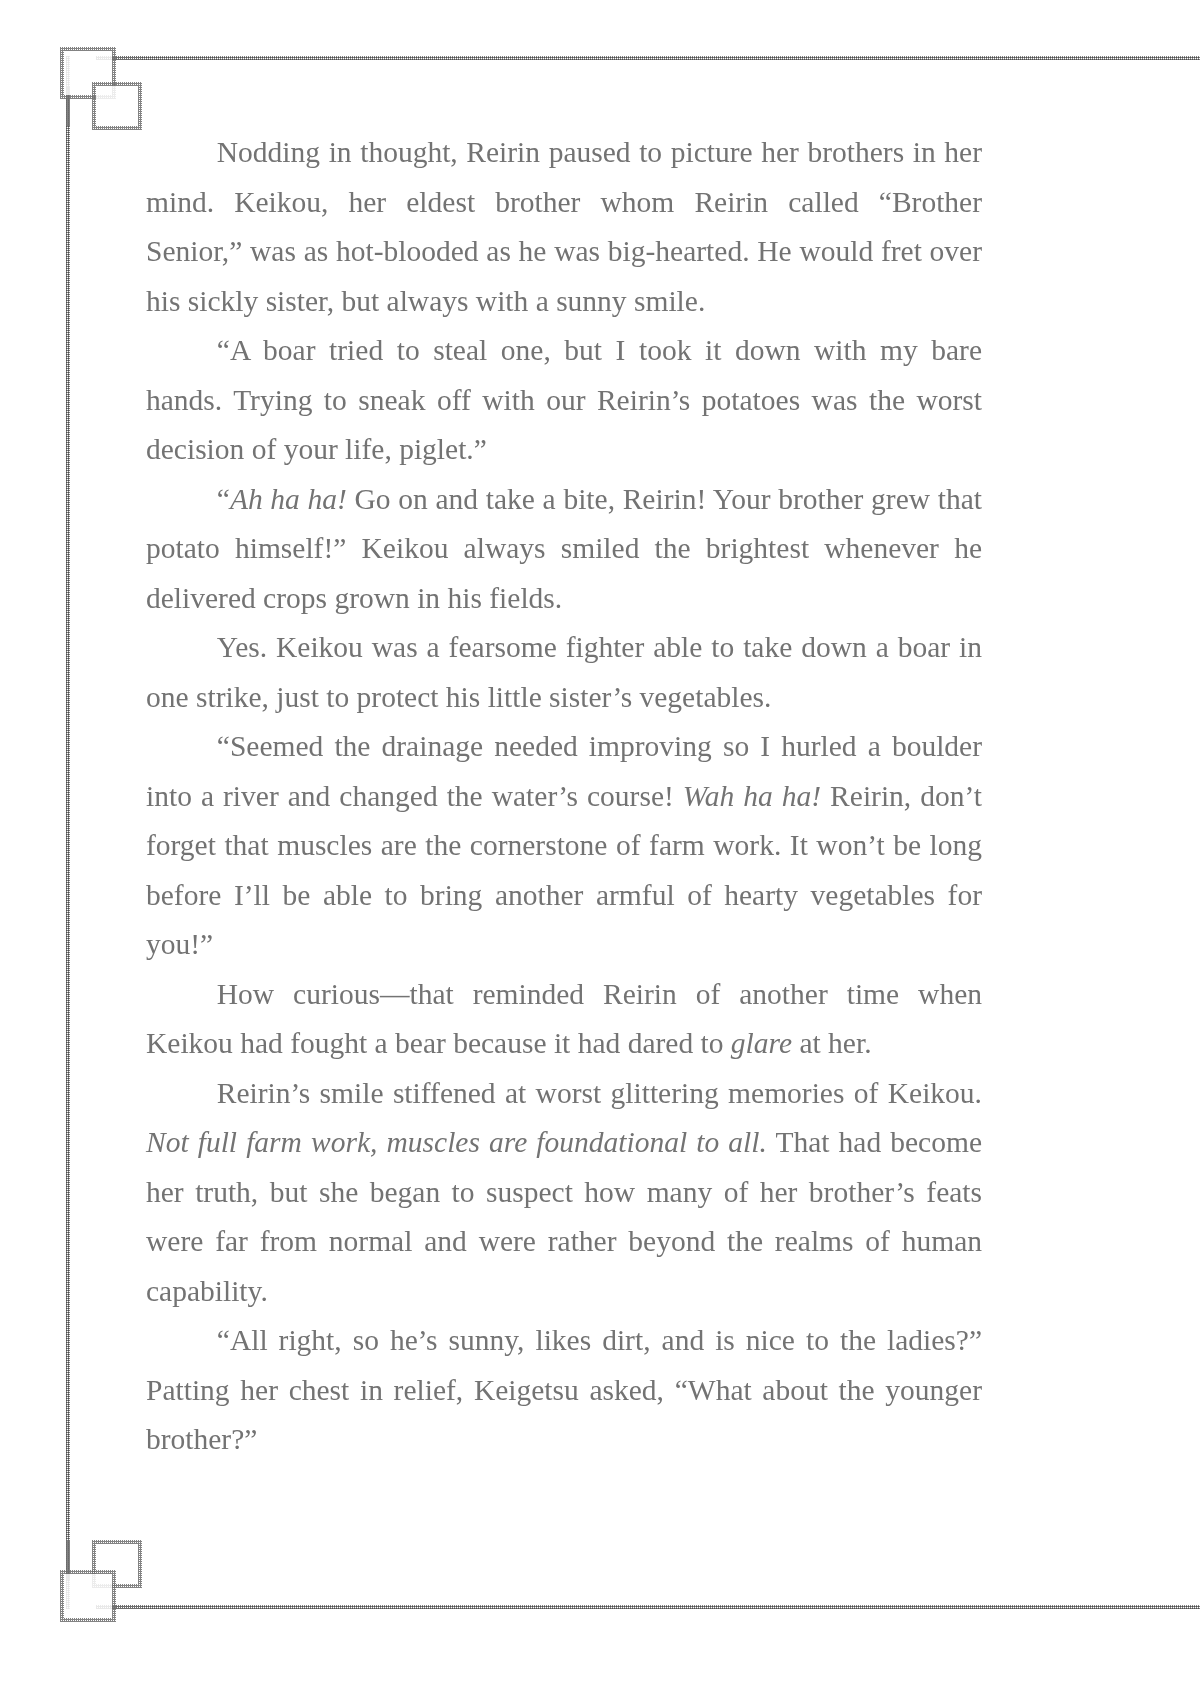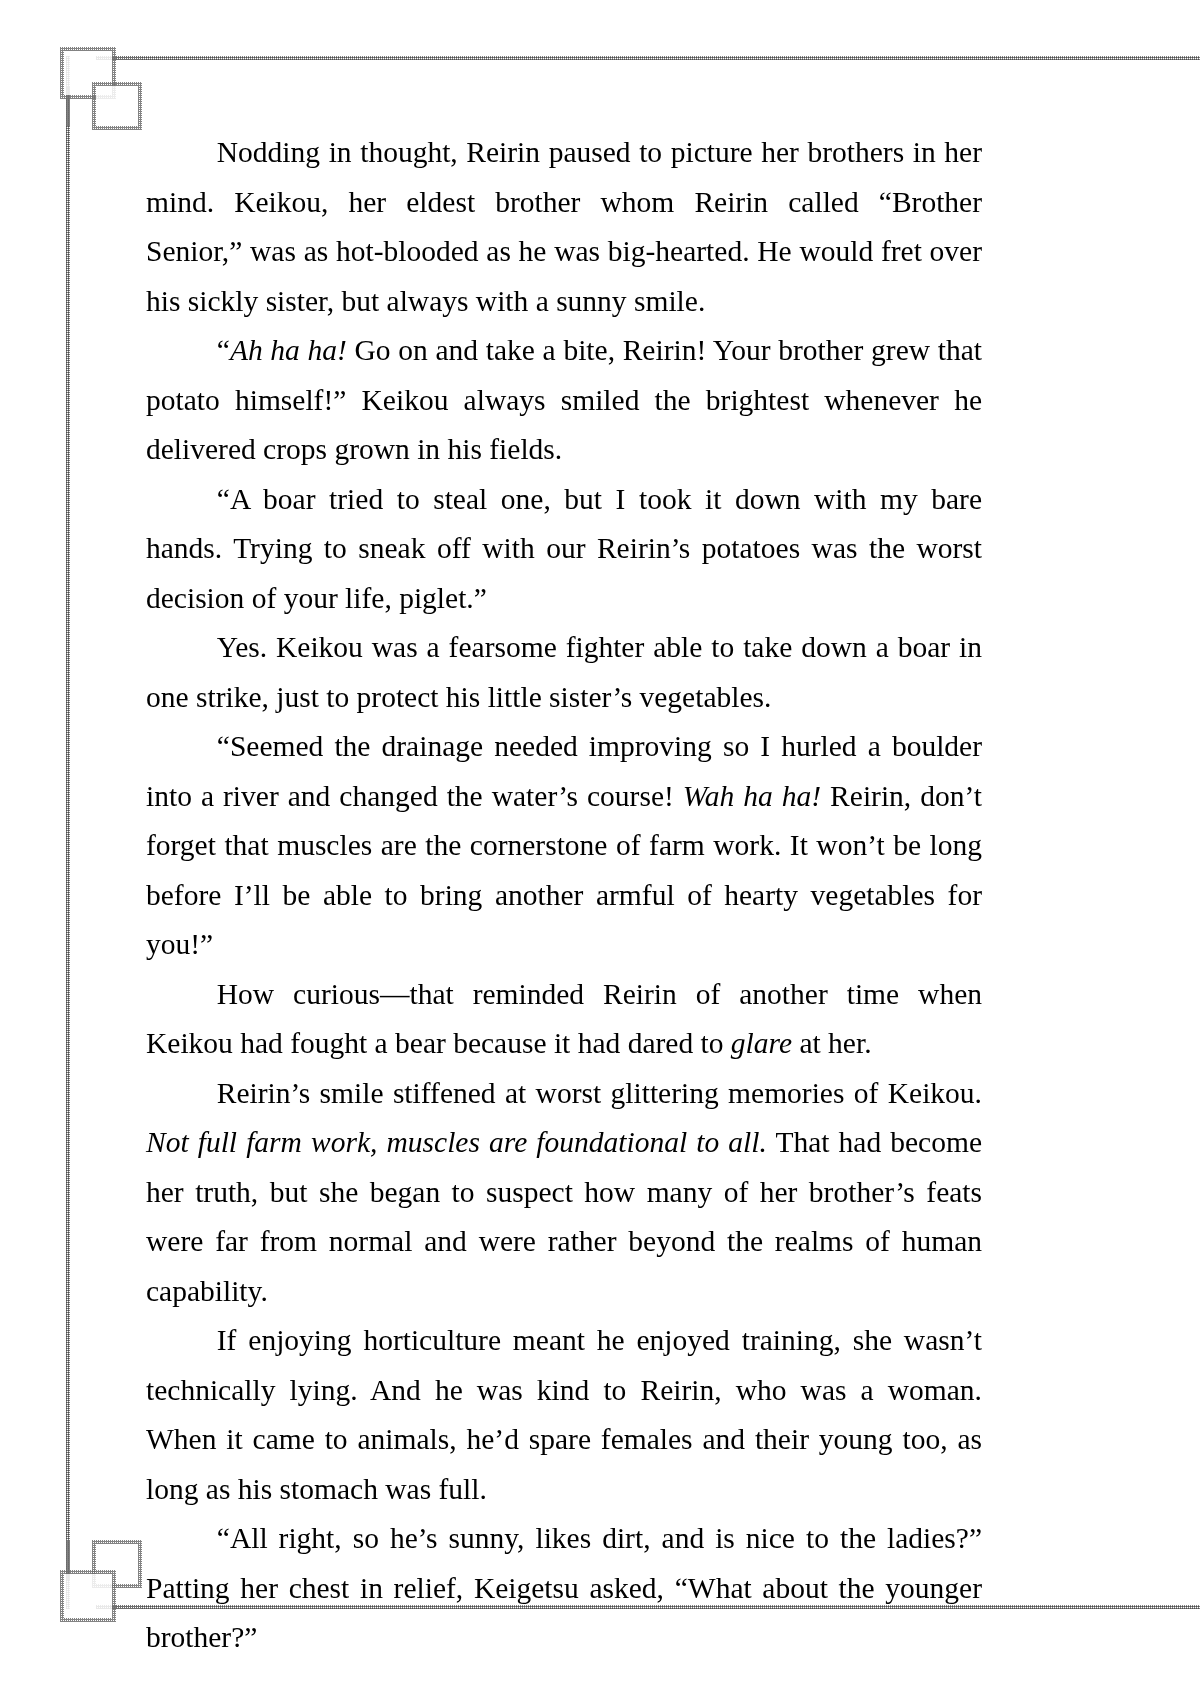--- a/index.html
+++ b/index.html
@@ -80,21 +80,21 @@
     top: 128px;
     width: 836px;
   }
   p.para {
     margin: 0;
     text-align: justify;
     text-justify: inter-word;
     text-indent: 2.4em;
     font-size: 29.5px;
     line-height: 49.5px;
-    color: #000000;
+    color: #737373;
     font-family: "Liberation Serif", "DejaVu Serif", serif;
     hyphens: none;
     -webkit-hyphens: none;
   }
   p.para em { font-style: italic; }
   p.para:last-child { margin-bottom: 0; }
 </style>
 </head>
 <body>
 
@@ -117,21 +117,20 @@
   <div class="ornament-sq bl-small">
       <i></i>
     </div>
   <div class="ornament-sq bl-big">
       <i></i>
     </div>
 </div>
 
 <div class="text-column" id="text-column">
     <p class="para"><span>Nodding in thought, Reirin paused to picture her brothers in her mind. Keikou, her eldest brother whom Reirin called “Brother Senior,” was as hot-blooded as he was big-hearted. He would fret over his sickly sister, but always with a sunny smile.</span></p>
+    <p class="para"><span>“A boar tried to steal one, but I took it down with my bare hands. Trying to sneak off with our Reirin’s potatoes was the worst decision of your life, piglet.”</span></p>
     <p class="para"><span>“</span><em>Ah ha ha!</em><span> Go on and take a bite, Reirin! Your brother grew that potato himself!” Keikou always smiled the brightest whenever he delivered crops grown in his fields.</span></p>
-    <p class="para"><span>“A boar tried to steal one, but I took it down with my bare hands. Trying to sneak off with our Reirin’s potatoes was the worst decision of your life, piglet.”</span></p>
     <p class="para"><span>Yes. Keikou was a fearsome fighter able to take down a boar in one strike, just to protect his little sister’s vegetables.</span></p>
     <p class="para"><span>“Seemed the drainage needed improving so I hurled a boulder into a river and changed the water’s course! </span><em>Wah ha ha!</em><span> Reirin, don’t forget that muscles are the cornerstone of farm work. It won’t be long before I’ll be able to bring another armful of hearty vegetables for you!”</span></p>
     <p class="para"><span>How curious—that reminded Reirin of another time when Keikou had fought a bear because it had dared to </span><em>glare</em><span> at her.</span></p>
     <p class="para"><span>Reirin’s smile stiffened at worst glittering memories of Keikou. </span><em>Not full farm work, muscles are foundational to all.</em><span> That had become her truth, but she began to suspect how many of her brother’s feats were far from normal and were rather beyond the realms of human capability.</span></p>
-    <p class="para"><span>If enjoying horticulture meant he enjoyed training, she wasn’t technically lying. And he was kind to Reirin, who was a woman. When it came to animals, he’d spare females and their young too, as long as his stomach was full.</span></p>
     <p class="para"><span>“All right, so he’s sunny, likes dirt, and is nice to the ladies?” Patting her chest in relief, Keigetsu asked, “What about the younger brother?”</span></p>
   </div>
 
 </body></html>

